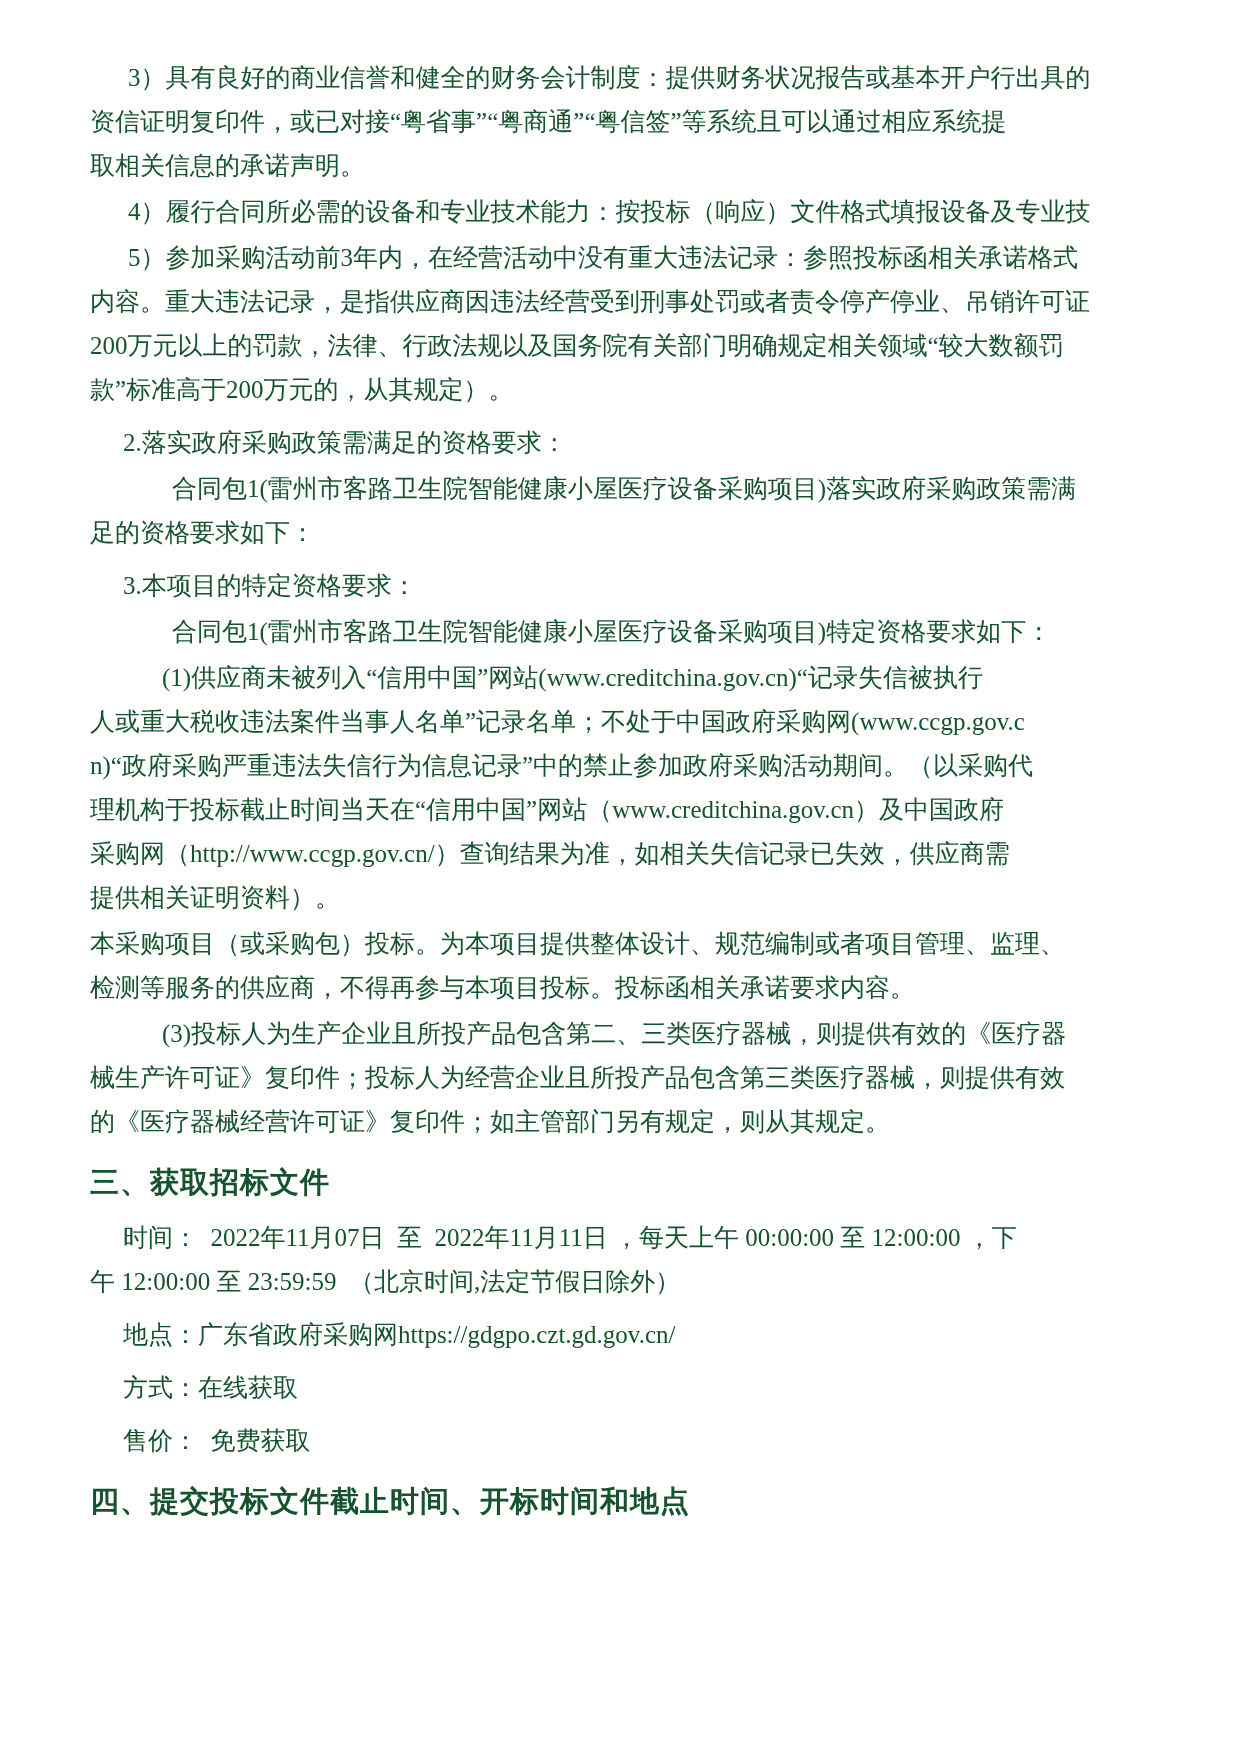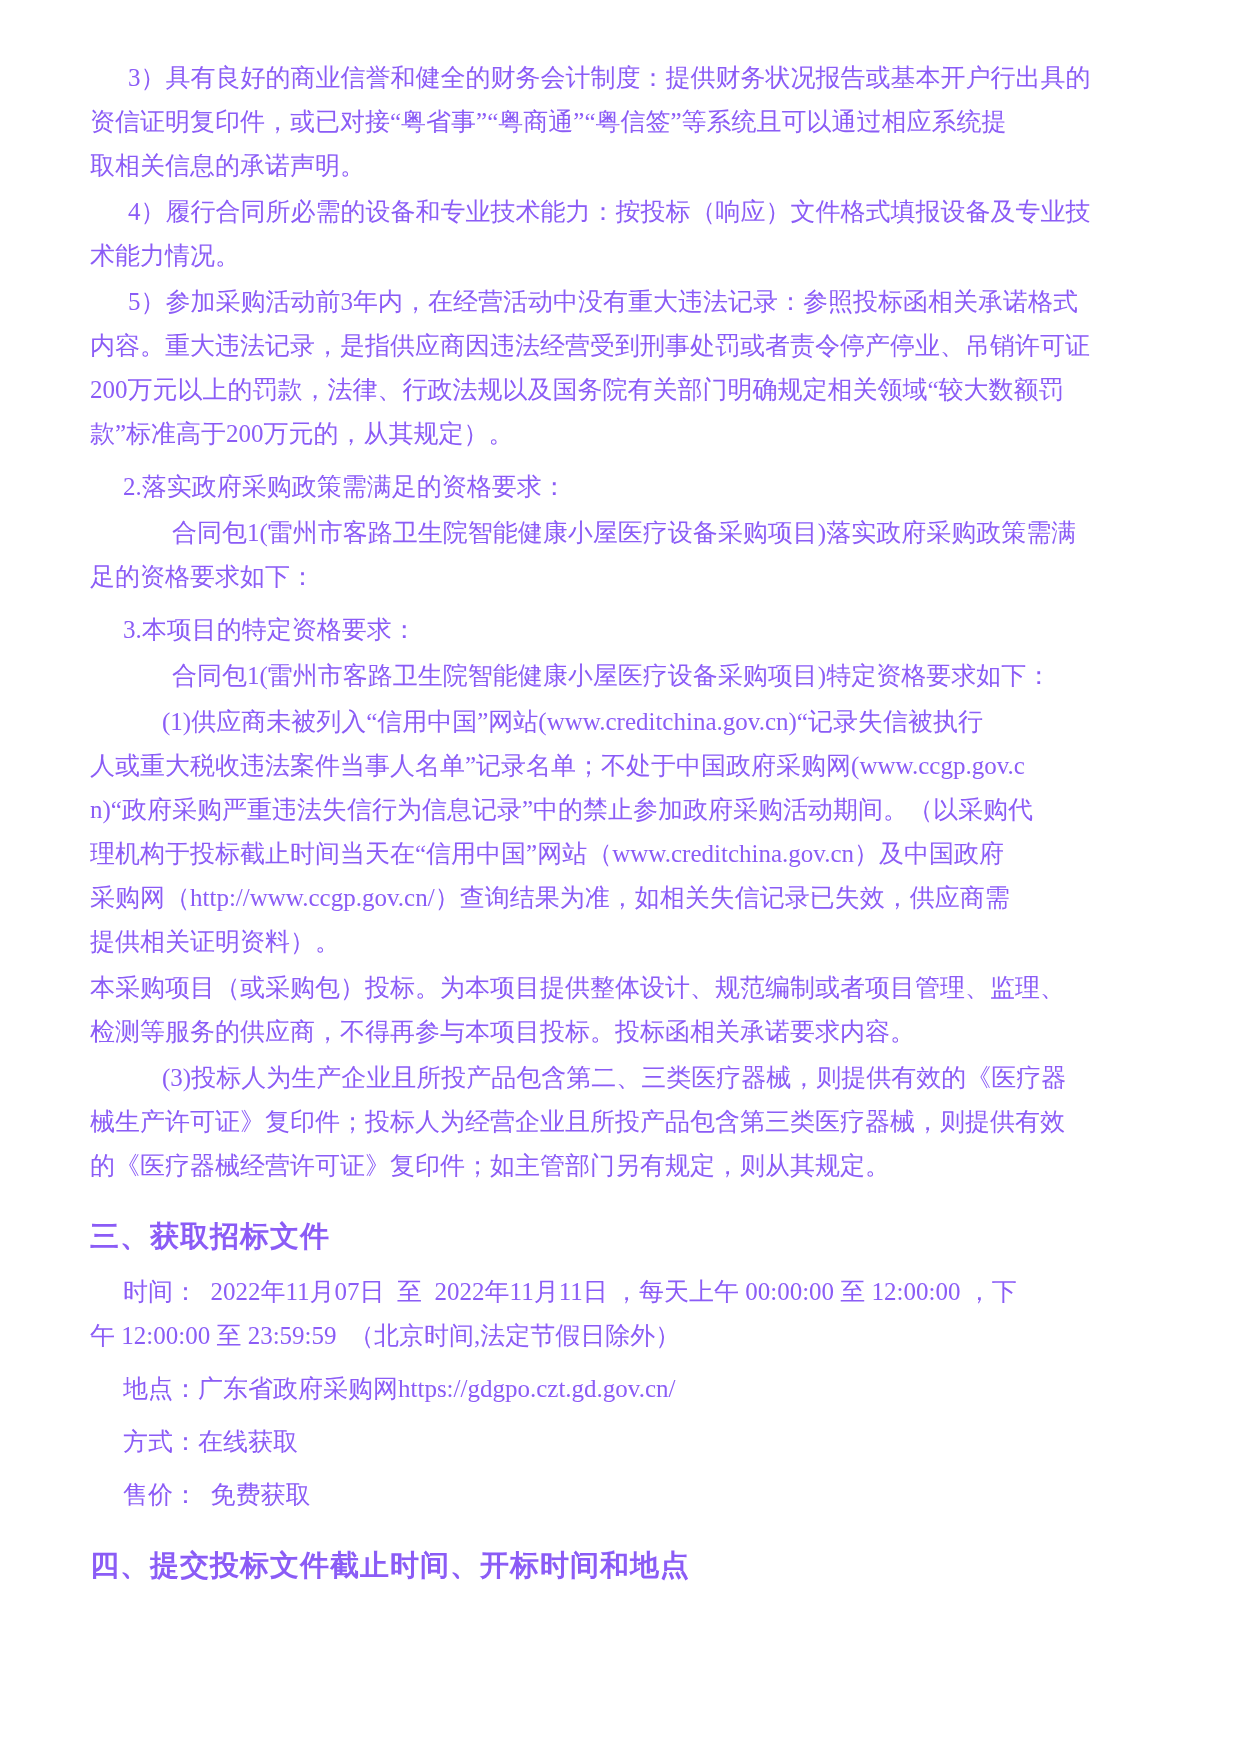--- a/index.html
+++ b/index.html
@@ -21,30 +21,30 @@
     top: 56px;
     width: 1066px;
   }
   .para {
     margin: 0 0 2px 0;
   }
   .line {
     font-size: 25px;
     line-height: 44px;
     white-space: pre;
-    color: #8b5cf6;
+    color: #14532d;
   }
   
   .i0 { padding-left: 0; }
   .i1 { padding-left: 33px; margin-top: 9px; }   
   .i2 { padding-left: 38px; }   
   .i3 { padding-left: 82px; }   
   .i4 { padding-left: 72px; }   
   .para.heading {
-    margin-top: 24px;
+    margin-top: 14px;
     margin-bottom: 10px;
   }
   .para.heading .line {
     font-size: 29px;
     line-height: 48px;
     font-weight: 700;
     letter-spacing: 1px;
   }
   .para.tight { margin-bottom: 0; }
 </style>
@@ -52,21 +52,20 @@
 <body>
 
 <div class="doc" id="doc">
     <div class="para body">
       <div class="line i2">3）具有良好的商业信誉和健全的财务会计制度：提供财务状况报告或基本开户行出具的</div>
       <div class="line i0">资信证明复印件，或已对接“粤省事”“粤商通”“粤信签”等系统且可以通过相应系统提</div>
       <div class="line i0">取相关信息的承诺声明。</div>
     </div>
     <div class="para body">
       <div class="line i2">4）履行合同所必需的设备和专业技术能力：按投标（响应）文件格式填报设备及专业技</div>
-      <div class="line i0">术能力情况。</div>
     </div>
     <div class="para body">
       <div class="line i2">5）参加采购活动前3年内，在经营活动中没有重大违法记录：参照投标函相关承诺格式</div>
       <div class="line i0">内容。重大违法记录，是指供应商因违法经营受到刑事处罚或者责令停产停业、吊销许可证</div>
       <div class="line i0">200万元以上的罚款，法律、行政法规以及国务院有关部门明确规定相关领域“较大数额罚</div>
       <div class="line i0">款”标准高于200万元的，从其规定）。</div>
     </div>
     <div class="para body">
       <div class="line i1">2.落实政府采购政策需满足的资格要求：</div>
     </div>

